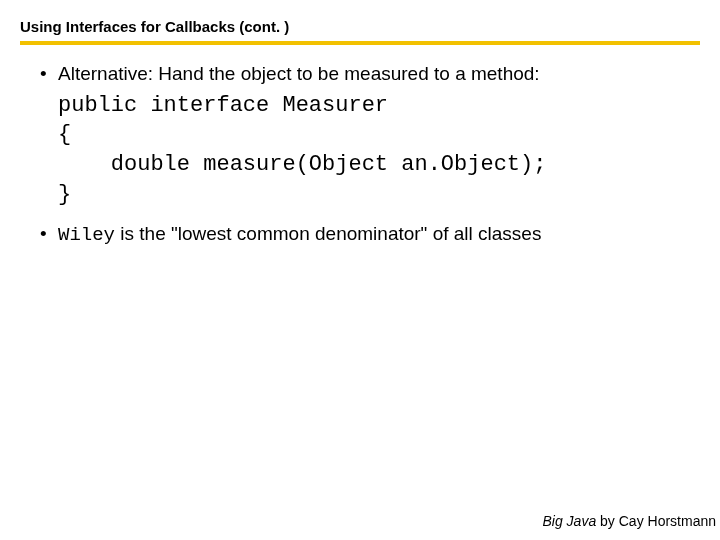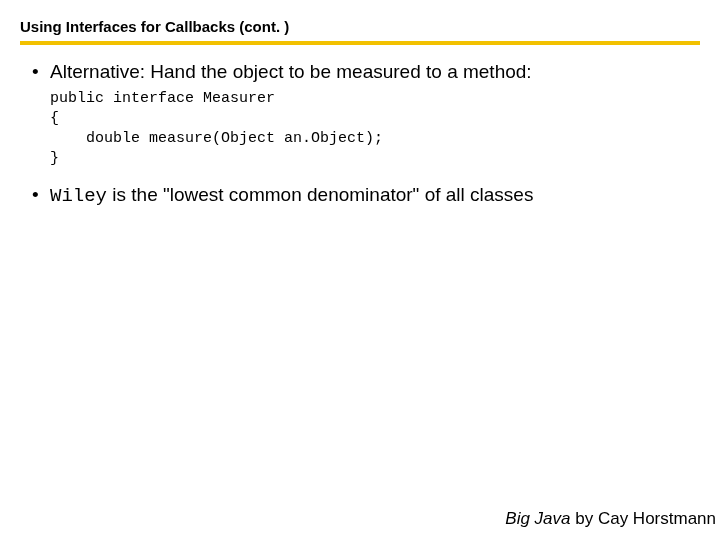--- a/index.html
+++ b/index.html
@@ -22,53 +22,53 @@
   .title {
     font-weight: bold;
     font-size: 15px;
     padding-bottom: 6px;
     border-bottom: 4px solid #f2c100;
     margin-bottom: 14px;
   }
   ul.body {
     list-style: none;
     padding: 0;
-    margin: 8px;
+    margin: 16px;
     font-size: 19px;
     line-height: 1.35;
   }
   ul.body > li {
     position: relative;
     padding-left: 22px;
     margin-bottom: 12px;
   }
   ul.body > li::before {
     content: "•";
     position: absolute;
     left: 4px;
     top: 0;
     font-size: 19px;
   }
   .code {
     font-family: "Courier New", Courier, monospace;
-    font-size: 15px;
+    font-size: 22px;
     white-space: pre;
     line-height: 1.35;
     display: block;
     margin-top: 4px;
   }
   .mono-inline {
     font-family: "Courier New", Courier, monospace;
   }
   .footer {
     position: absolute;
     right: 4px;
     bottom: 10px;
     text-align: right;
-    font-size: 17px;
+    font-size: 14px;
     line-height: 1.3;
   }
   .footer .book {
     font-style: italic;
   }
 </style>
 </head>
 <body>
 
 <div class="slide">

